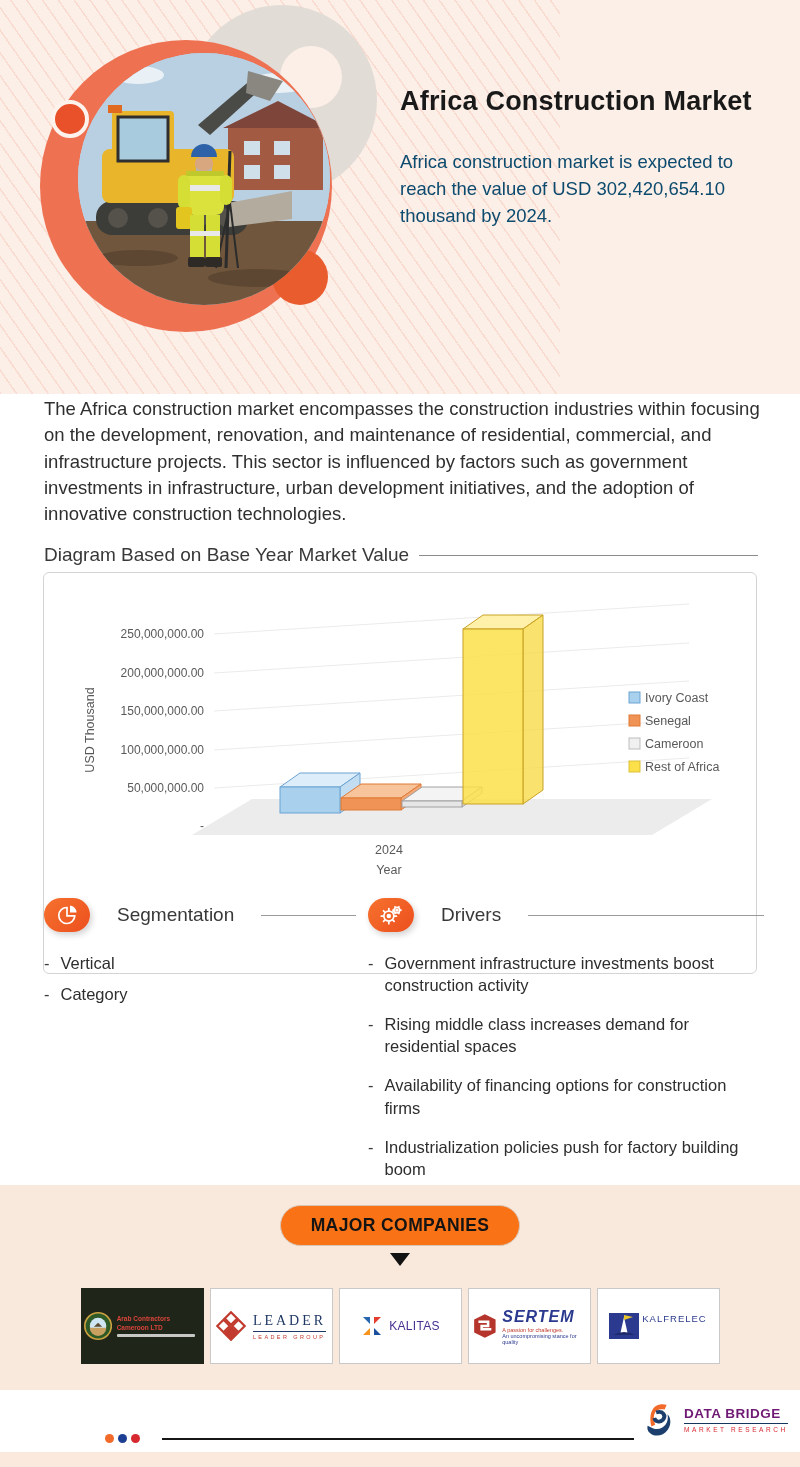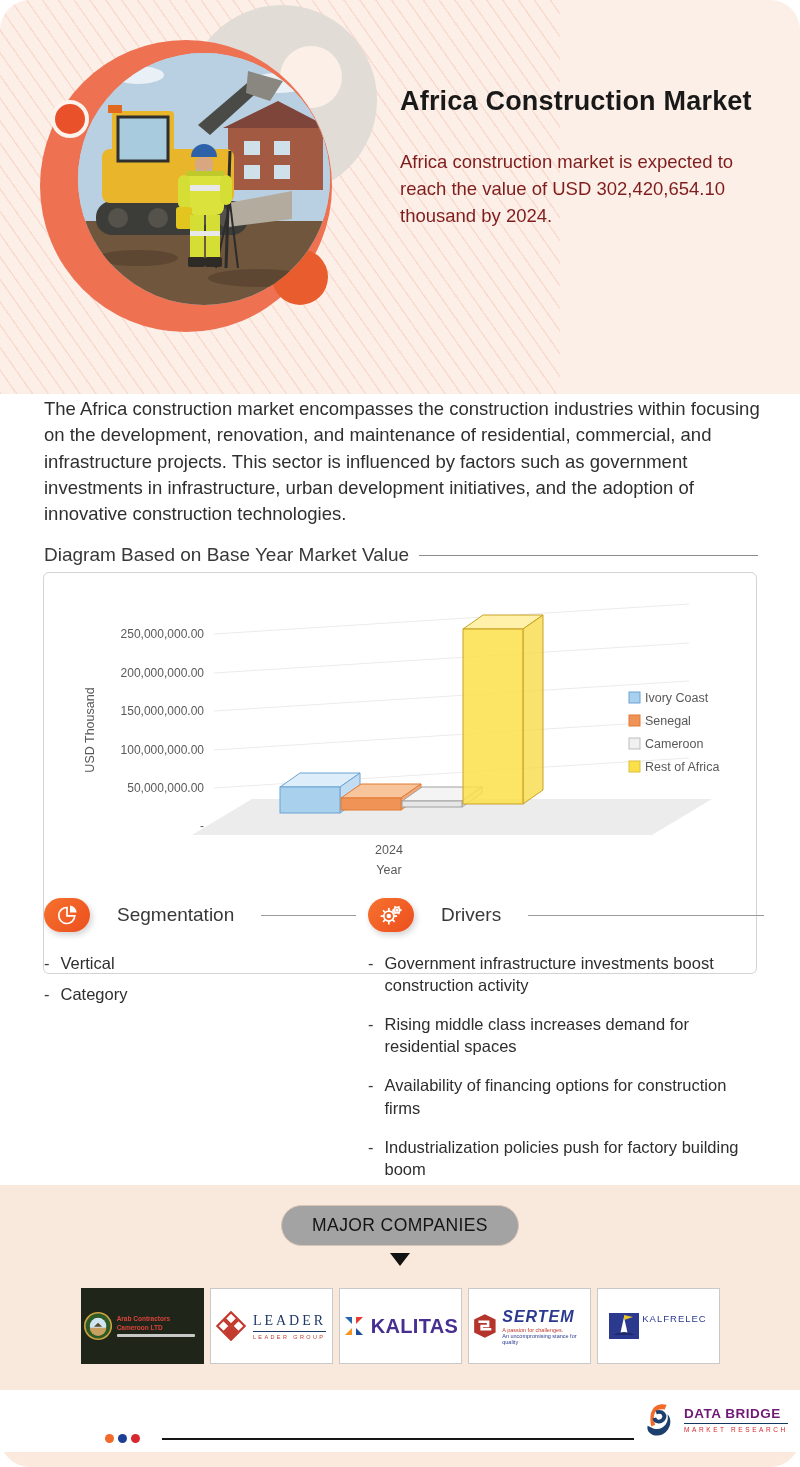--- a/index.html
+++ b/index.html
@@ -1,34 +1,34 @@
 <!DOCTYPE html>
 <html><head>
 <meta charset="utf-8">
 <style>
   * { margin:0; padding:0; box-sizing:border-box; }
   html,body { background:#ffffff; }
   body { font-family:"Liberation Sans", sans-serif; }
-  .page { position:relative; width:800px; height:1467px; margin:0 auto; background:#ffffff; overflow:hidden;border-radius:30px; }
+  .page { position:relative; width:800px; height:1467px; margin:0 auto; background:#ffffff; overflow:hidden; }
 
   
   .hero { position:absolute; left:0; top:0; width:800px; height:394px; background:#fcefe7; overflow:hidden; }
   .hero-stripes { position:absolute; left:0; top:0; width:560px; height:394px;
     background:repeating-linear-gradient(55deg, rgba(238,113,82,0.16) 0 1.5px, transparent 1.5px 13px); }
   .circle { position:absolute; border-radius:50%; }
   .c-gray   { left:187px; top:5px;  width:190px; height:190px; background:#e2dcd7; }
   .c-hole   { left:280px; top:46px; width:62px;  height:62px;  background:#fcefe7; }
   .c-coral  { left:40px;  top:40px; width:292px; height:292px; background:#ee7152; }
   .c-dot-br { left:272px; top:249px; width:56px; height:56px;  background:#e95c2d; }
   .c-photo  { left:78px;  top:53px; width:252px; height:252px; overflow:hidden; background:#b9d0e2; }
   .c-dot-tl { left:51px;  top:100px; width:38px; height:38px; background:#e8512a; border:4px solid #fdf3ec; }
 
   .hero-text { position:absolute; left:400px; top:84px; width:375px; }
   .hero-title { font-size:27px; line-height:1.3; font-weight:700; color:#191919; letter-spacing:.2px; }
-  .hero-sub { margin-top:30px; font-size:18.5px; line-height:1.45; color:#7f1d1d; }
+  .hero-sub { margin-top:30px; font-size:18.5px; line-height:1.45; color:#0c4a6e; }
 
   
   .intro { position:absolute; left:44px; top:396px; width:718px; font-size:18.5px; line-height:1.42; color:#2f2f2f; }
 
   
   .h-row { display:flex; align-items:center; gap:10px; }
   .h-row .h-line { flex:1; height:1px; background:#8c8c8c; }
   .h-text { font-size:19px; color:#383838; white-space:nowrap; }
   .diagram-row { position:absolute; left:44px; top:528px; width:714px;margin-top:16px; }
 
@@ -49,37 +49,37 @@
   .pill-row .h-line { flex:1; height:1px; background:#9a9a9a; }
   .blist { list-style:none; margin-top:20px; }
   .blist li { display:flex; gap:11px; font-size:16.5px; line-height:1.34; color:#2e2e2e; }
   .seg-col .blist li { margin-bottom:9px; }
   .drv-col .blist li { margin-bottom:17px; }
   .dash { color:#3c3c3c; flex:none; }
 
   
   .companies { position:absolute; left:0; top:1185px; width:800px; height:205px; background:#f9e8dc; }
   .mc-pill-wrap { display:flex; flex-direction:column; align-items:center; padding-top:20px; }
-  .mc-pill { padding:9px 30px; border:1.5px solid #d9c5b6; border-radius:22px; background:#a3a3a3;
-    font-size:17.5px; font-weight:400; color:#141414; letter-spacing:.4px; }
+  .mc-pill { padding:9px 30px; border:1.5px solid #d9c5b6; border-radius:22px; background:#f97316;
+    font-size:17.5px; font-weight:700; color:#141414; letter-spacing:.4px; }
   .mc-arrow { margin-top:7px; width:0; height:0; border-left:10px solid transparent; border-right:10px solid transparent; border-top:13px solid #121212; }
   .logo-row { position:absolute; left:0; top:103px; width:800px; display:flex; justify-content:center; gap:6px; }
   .logo-card { width:123px; height:76px; background:#ffffff; border:1px solid #c9c9c9;
     display:flex; align-items:center; justify-content:center; overflow:hidden; }
   .logo-card.dark { background:#20251a; border-color:#20251a; }
 
   .lg1 { display:flex; align-items:center; gap:5px; padding:0 4px; }
   .lg1-txt { color:#d8443a; font-weight:700; font-size:6.5px; line-height:1.3; }
   .lg1-bar { margin-top:2px; height:3px; width:78px; background:rgba(255,255,255,.75); border-radius:1px; }
   .lg2 { display:flex; align-items:center; gap:7px; }
   .lg2-name { font-family:"Liberation Serif", serif; font-size:14px; letter-spacing:3px; color:#1f3864; }
   .lg2-rule { height:1px; background:#1f3864; margin:2px 0 2px; }
   .lg2-sub { font-size:5.5px; letter-spacing:2.4px; color:#c0392b; }
   .lg3 { display:flex; align-items:center; gap:5px; }
-  .lg3-name { font-size:20px; font-weight:700; color:#472f92; letter-spacing:.3px; }
+  .lg3-name { font-size:12px; font-weight:400; color:#472f92; letter-spacing:.3px; }
   .lg4 { display:flex; align-items:center; gap:5px; padding:0 3px; }
   .lg4-name { font-size:16px; font-weight:800; color:#2b3a8f; letter-spacing:1px; font-style:italic; }
   .lg4-t1 { font-size:5.5px; color:#c0392b; margin-top:1px; }
   .lg4-t2 { font-size:5.5px; color:#2b3a8f; }
   .lg5 { display:flex; flex-direction:row; gap:3px; }
   .lg5-name { font-size:9.5px; color:#2b3a8f; letter-spacing:1px; }
 
   
   .footer { position:absolute; left:0; top:1390px; width:800px; height:62px; background:#ffffff; }
   .f-dots { position:absolute; left:105px; top:1434px; display:flex; gap:4px; }

